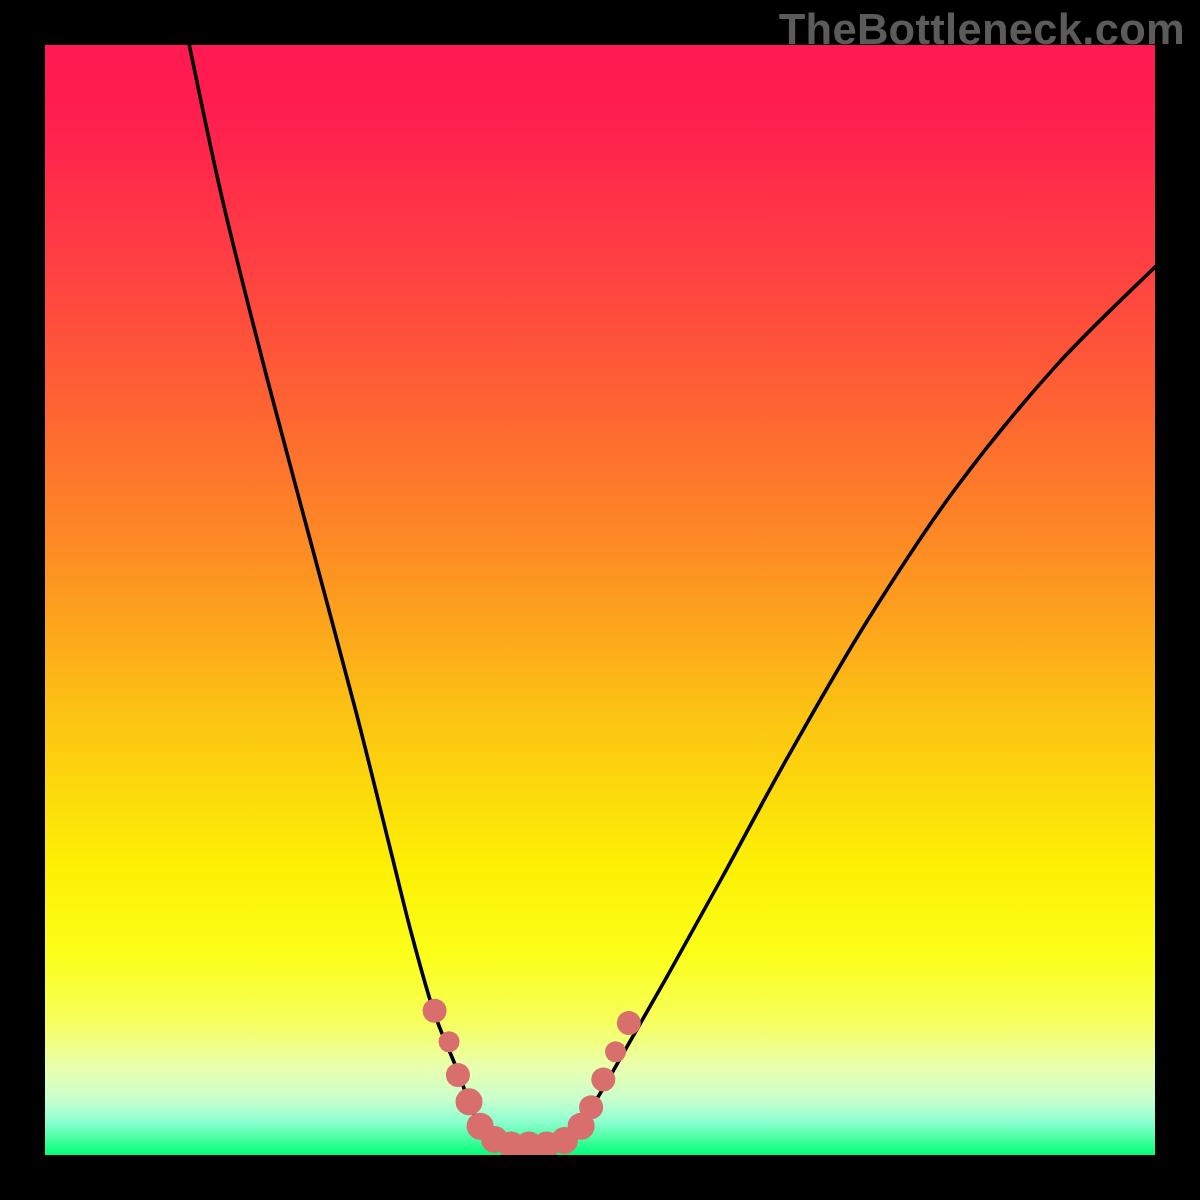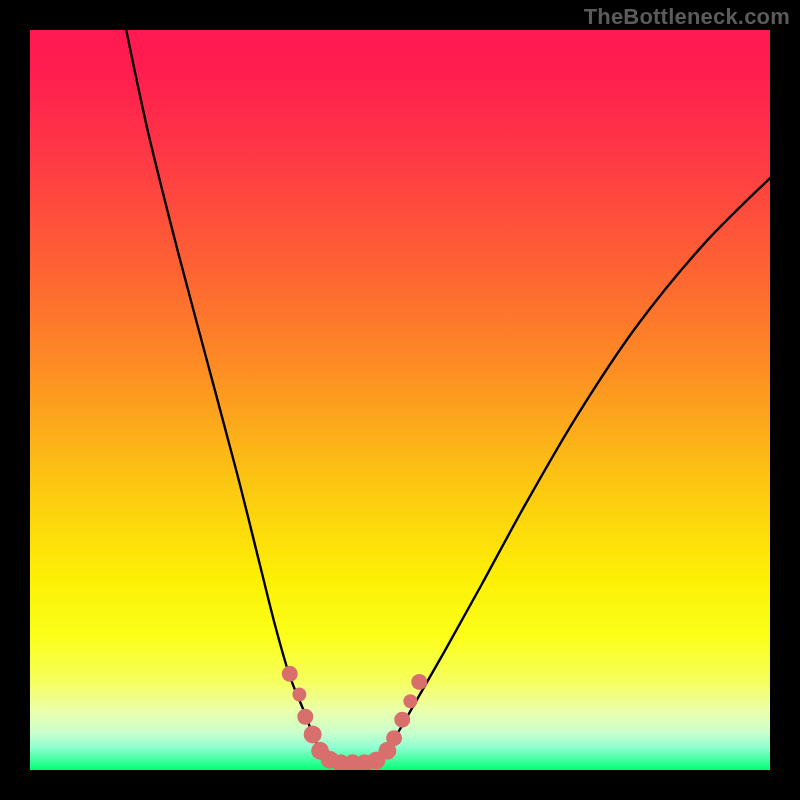--- a/index.html
+++ b/index.html
@@ -15,21 +15,21 @@
     position: relative;
     width: 800px;
     height: 800px;
     background: #000;
   }
   .watermark {
     position: absolute;
     top: 4px;
     right: 10px;
     color: #5b5b5b;
-    font-size: 22px;
+    font-size: 29px;
     font-weight: 600;
     letter-spacing: 0.2px;
     user-select: none;
   }
   .plot {
     position: absolute;
     left: 30px;
     top: 30px;
     width: 740px;
     height: 740px;

